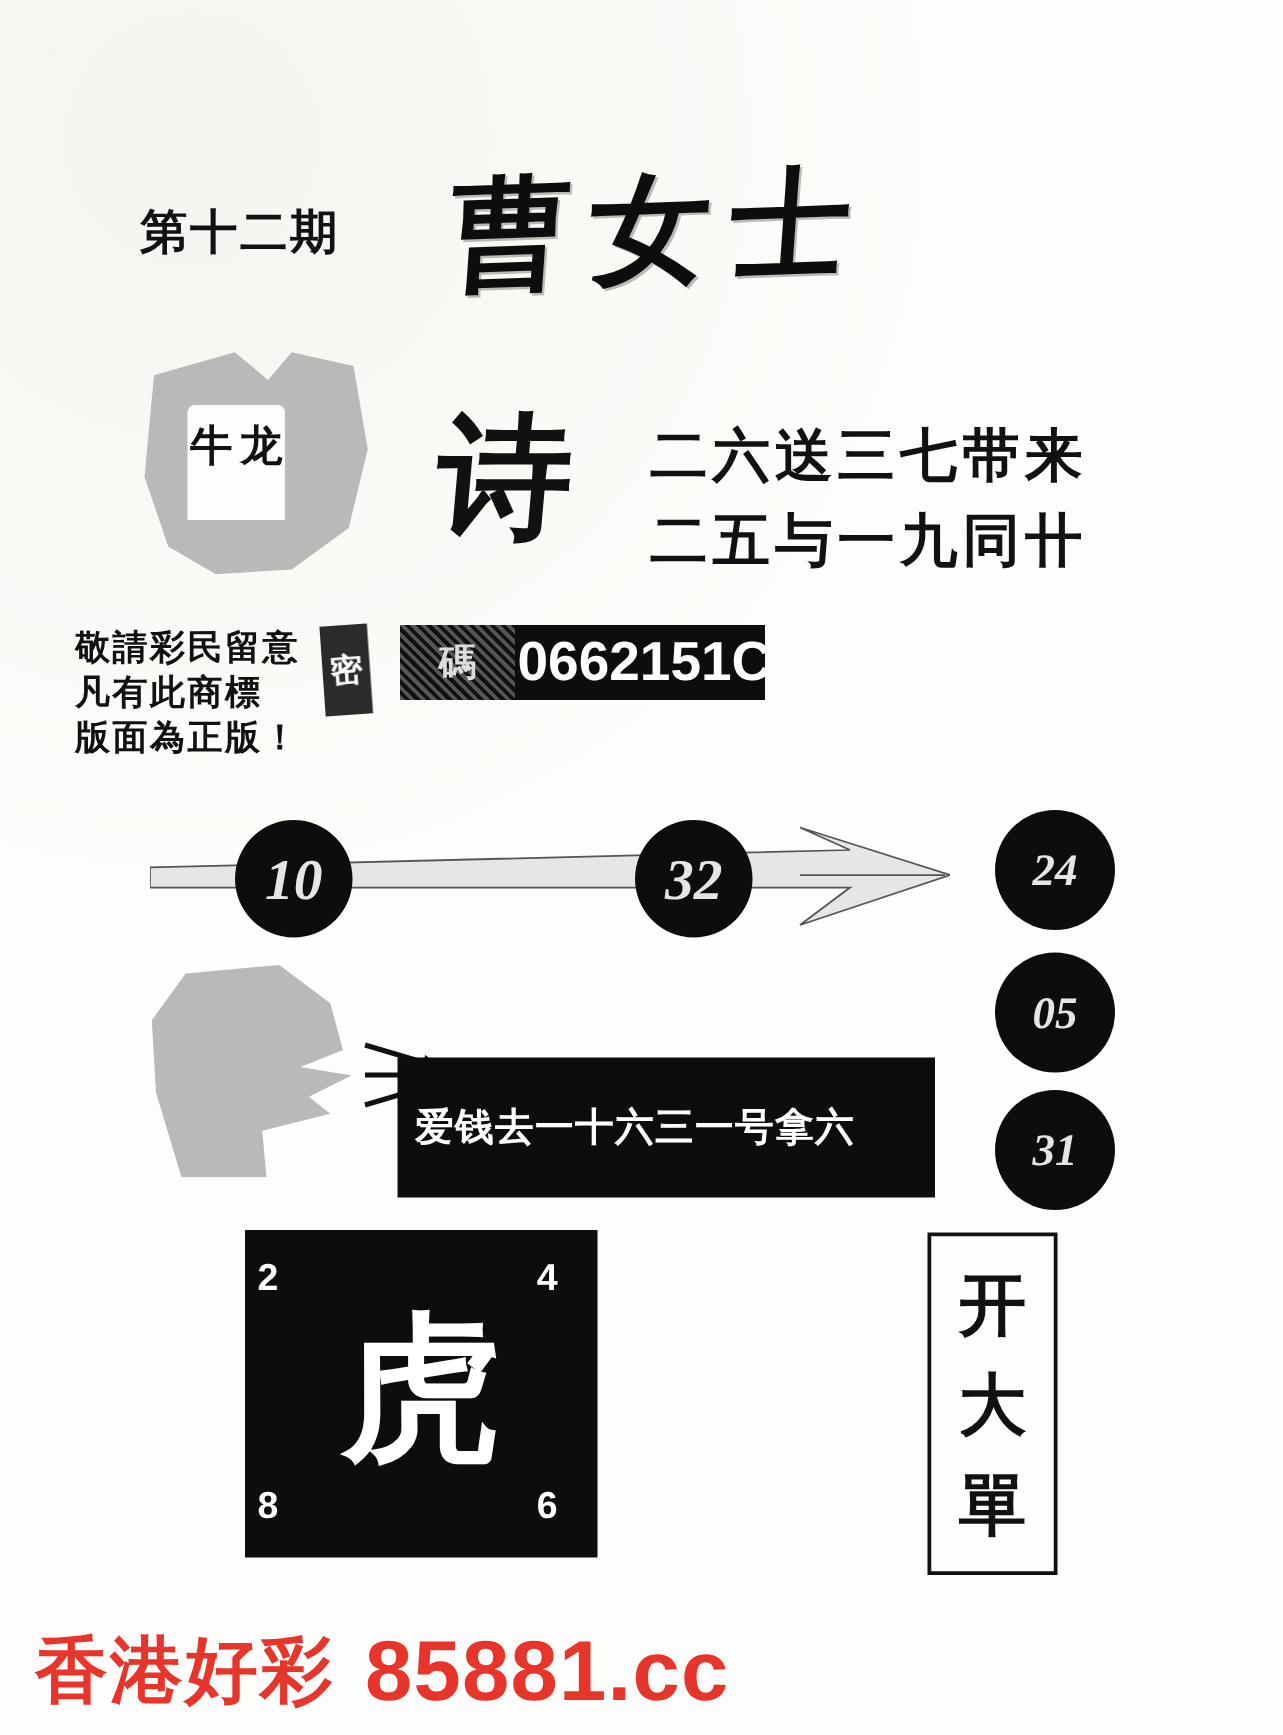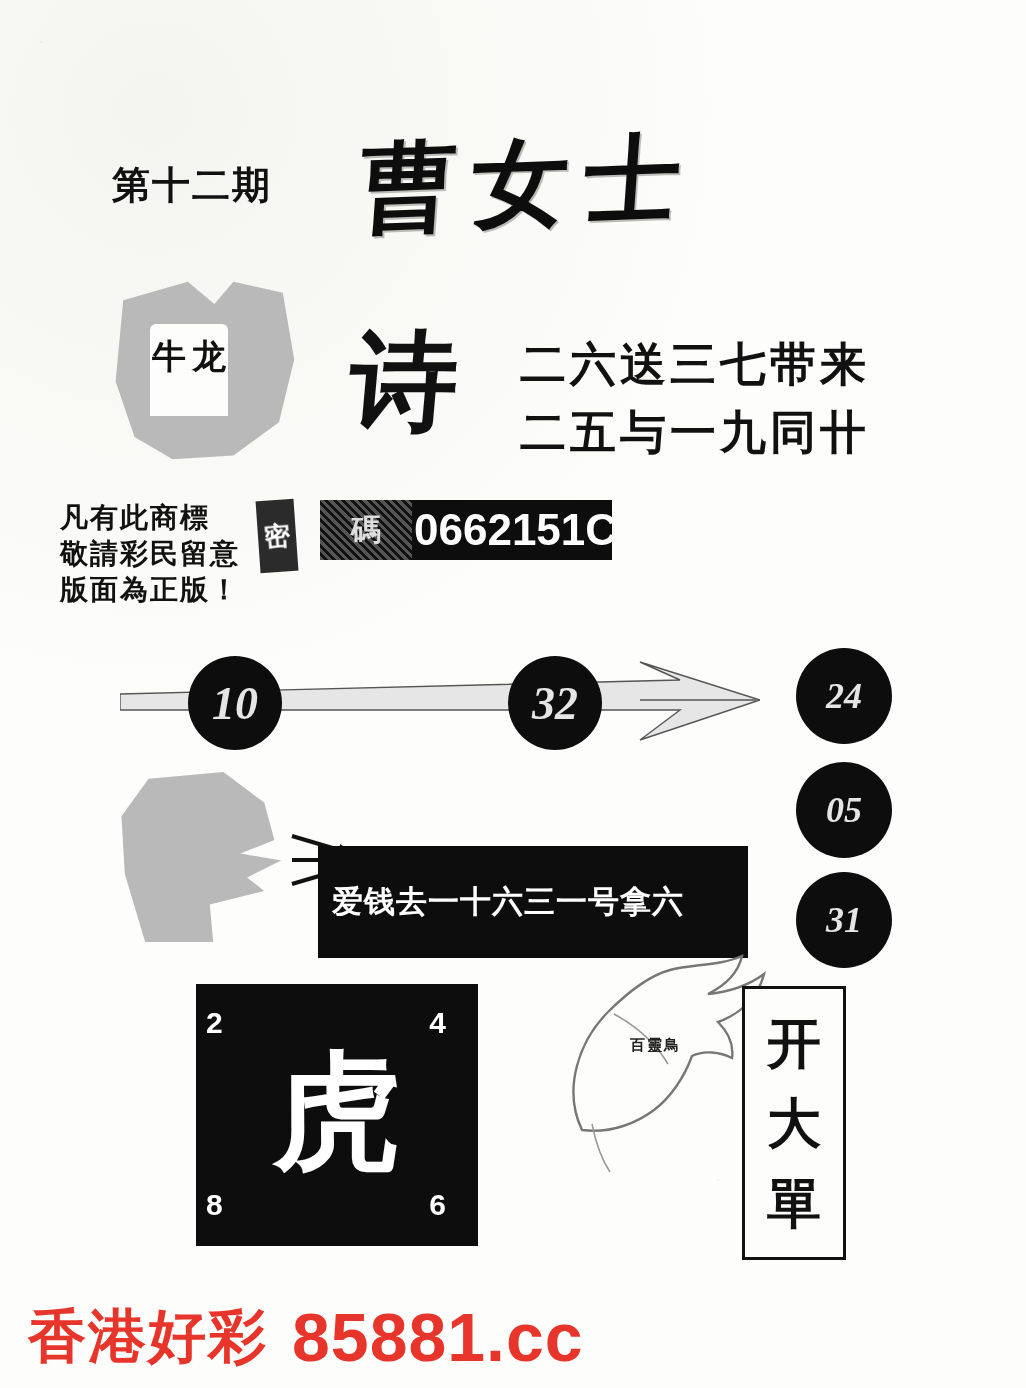--- a/index.html
+++ b/index.html
@@ -214,22 +214,22 @@
     <div id="zodiac-animals">牛龙</div>
   </div>
 
   <div class="abs" id="poem-char">诗</div>
   <div class="abs" id="poem-lines">
     <div>二六送三七带来</div>
     <div>二五与一九同卄</div>
   </div>
 
   <div class="abs" id="notice">
+    <div>敬請彩民留意</div>
     <div>凡有此商標</div>
-    <div>敬請彩民留意</div>
     <div>版面為正版！</div>
   </div>
   <div class="abs" id="stamp">密</div>
 
   <div class="abs" id="code-banner">
     <div class="mark">碼</div>
     <div class="digits">0662151C</div>
   </div>
 
   <div class="abs" id="arrow">
@@ -261,32 +261,20 @@
   </div>
 
   <div class="abs" id="tiger-box">
     <div class="corner tl">2</div>
     <div class="corner tr">4</div>
     <div class="corner bl">8</div>
     <div class="corner br">6</div>
     <div id="tiger-char">虎</div>
   </div>
 
-  <div class="abs" id="bird">
-    <svg width="220" height="230" viewBox="0 0 220 230">
-      <path d="M30 182 C10 140 28 92 56 64 C76 44 96 28 118 22 C140 16 168 18 190 8
-               C186 26 172 38 156 46 C176 44 196 38 212 26
-               C206 50 188 66 166 74 C176 84 182 96 180 110
-               C168 104 152 102 140 108 C132 130 118 150 102 162
-               C86 174 60 186 30 182 Z" fill="none" stroke="#777" stroke-width="2.4"></path>
-      <path d="M62 66 C84 78 104 96 116 116" fill="none" stroke="#9a9a9a" stroke-width="1.6"></path>
-      <path d="M40 176 C44 196 50 212 58 224" fill="none" stroke="#9a9a9a" stroke-width="1.6"></path>
-    </svg>
-    <div id="bird-label">百靈鳥</div>
-  </div>
 
   <div class="abs" id="sign">
     <div>开</div>
     <div>大</div>
     <div>單</div>
   </div>
 
   <div class="abs" id="footer">
     <div id="footer-brand">香港好彩</div>
     <div id="footer-url">85881.cc</div>

